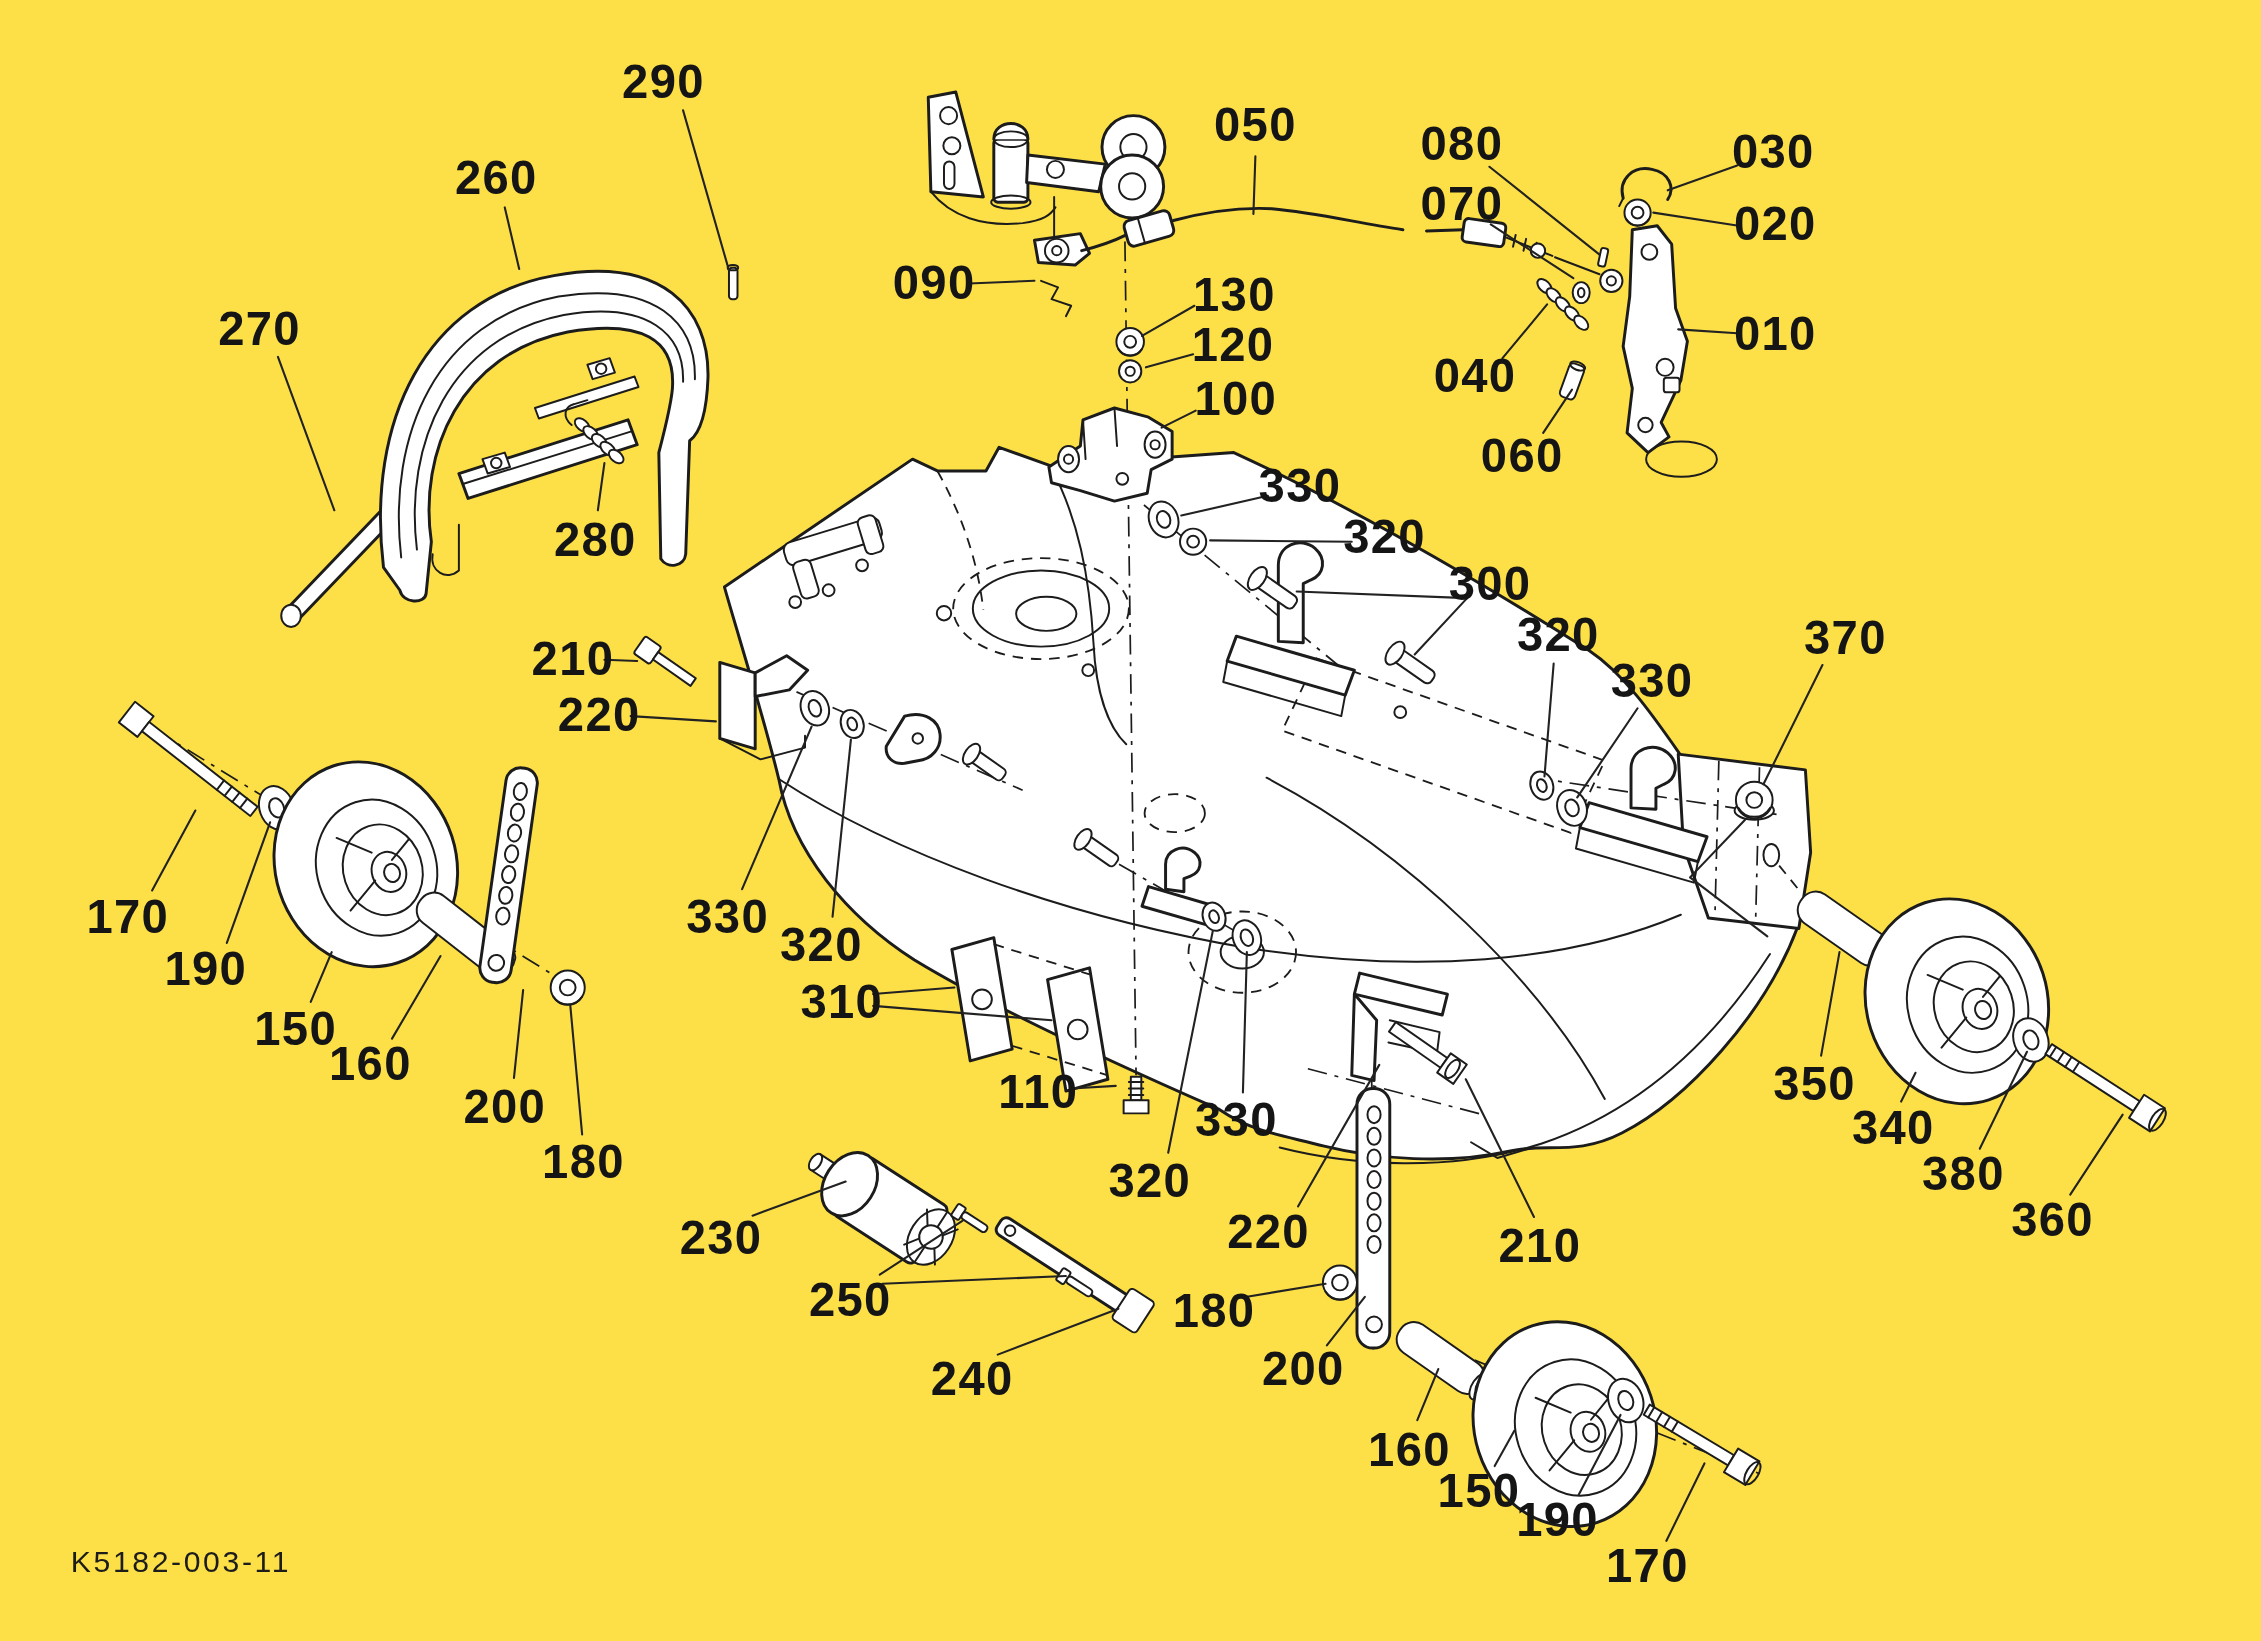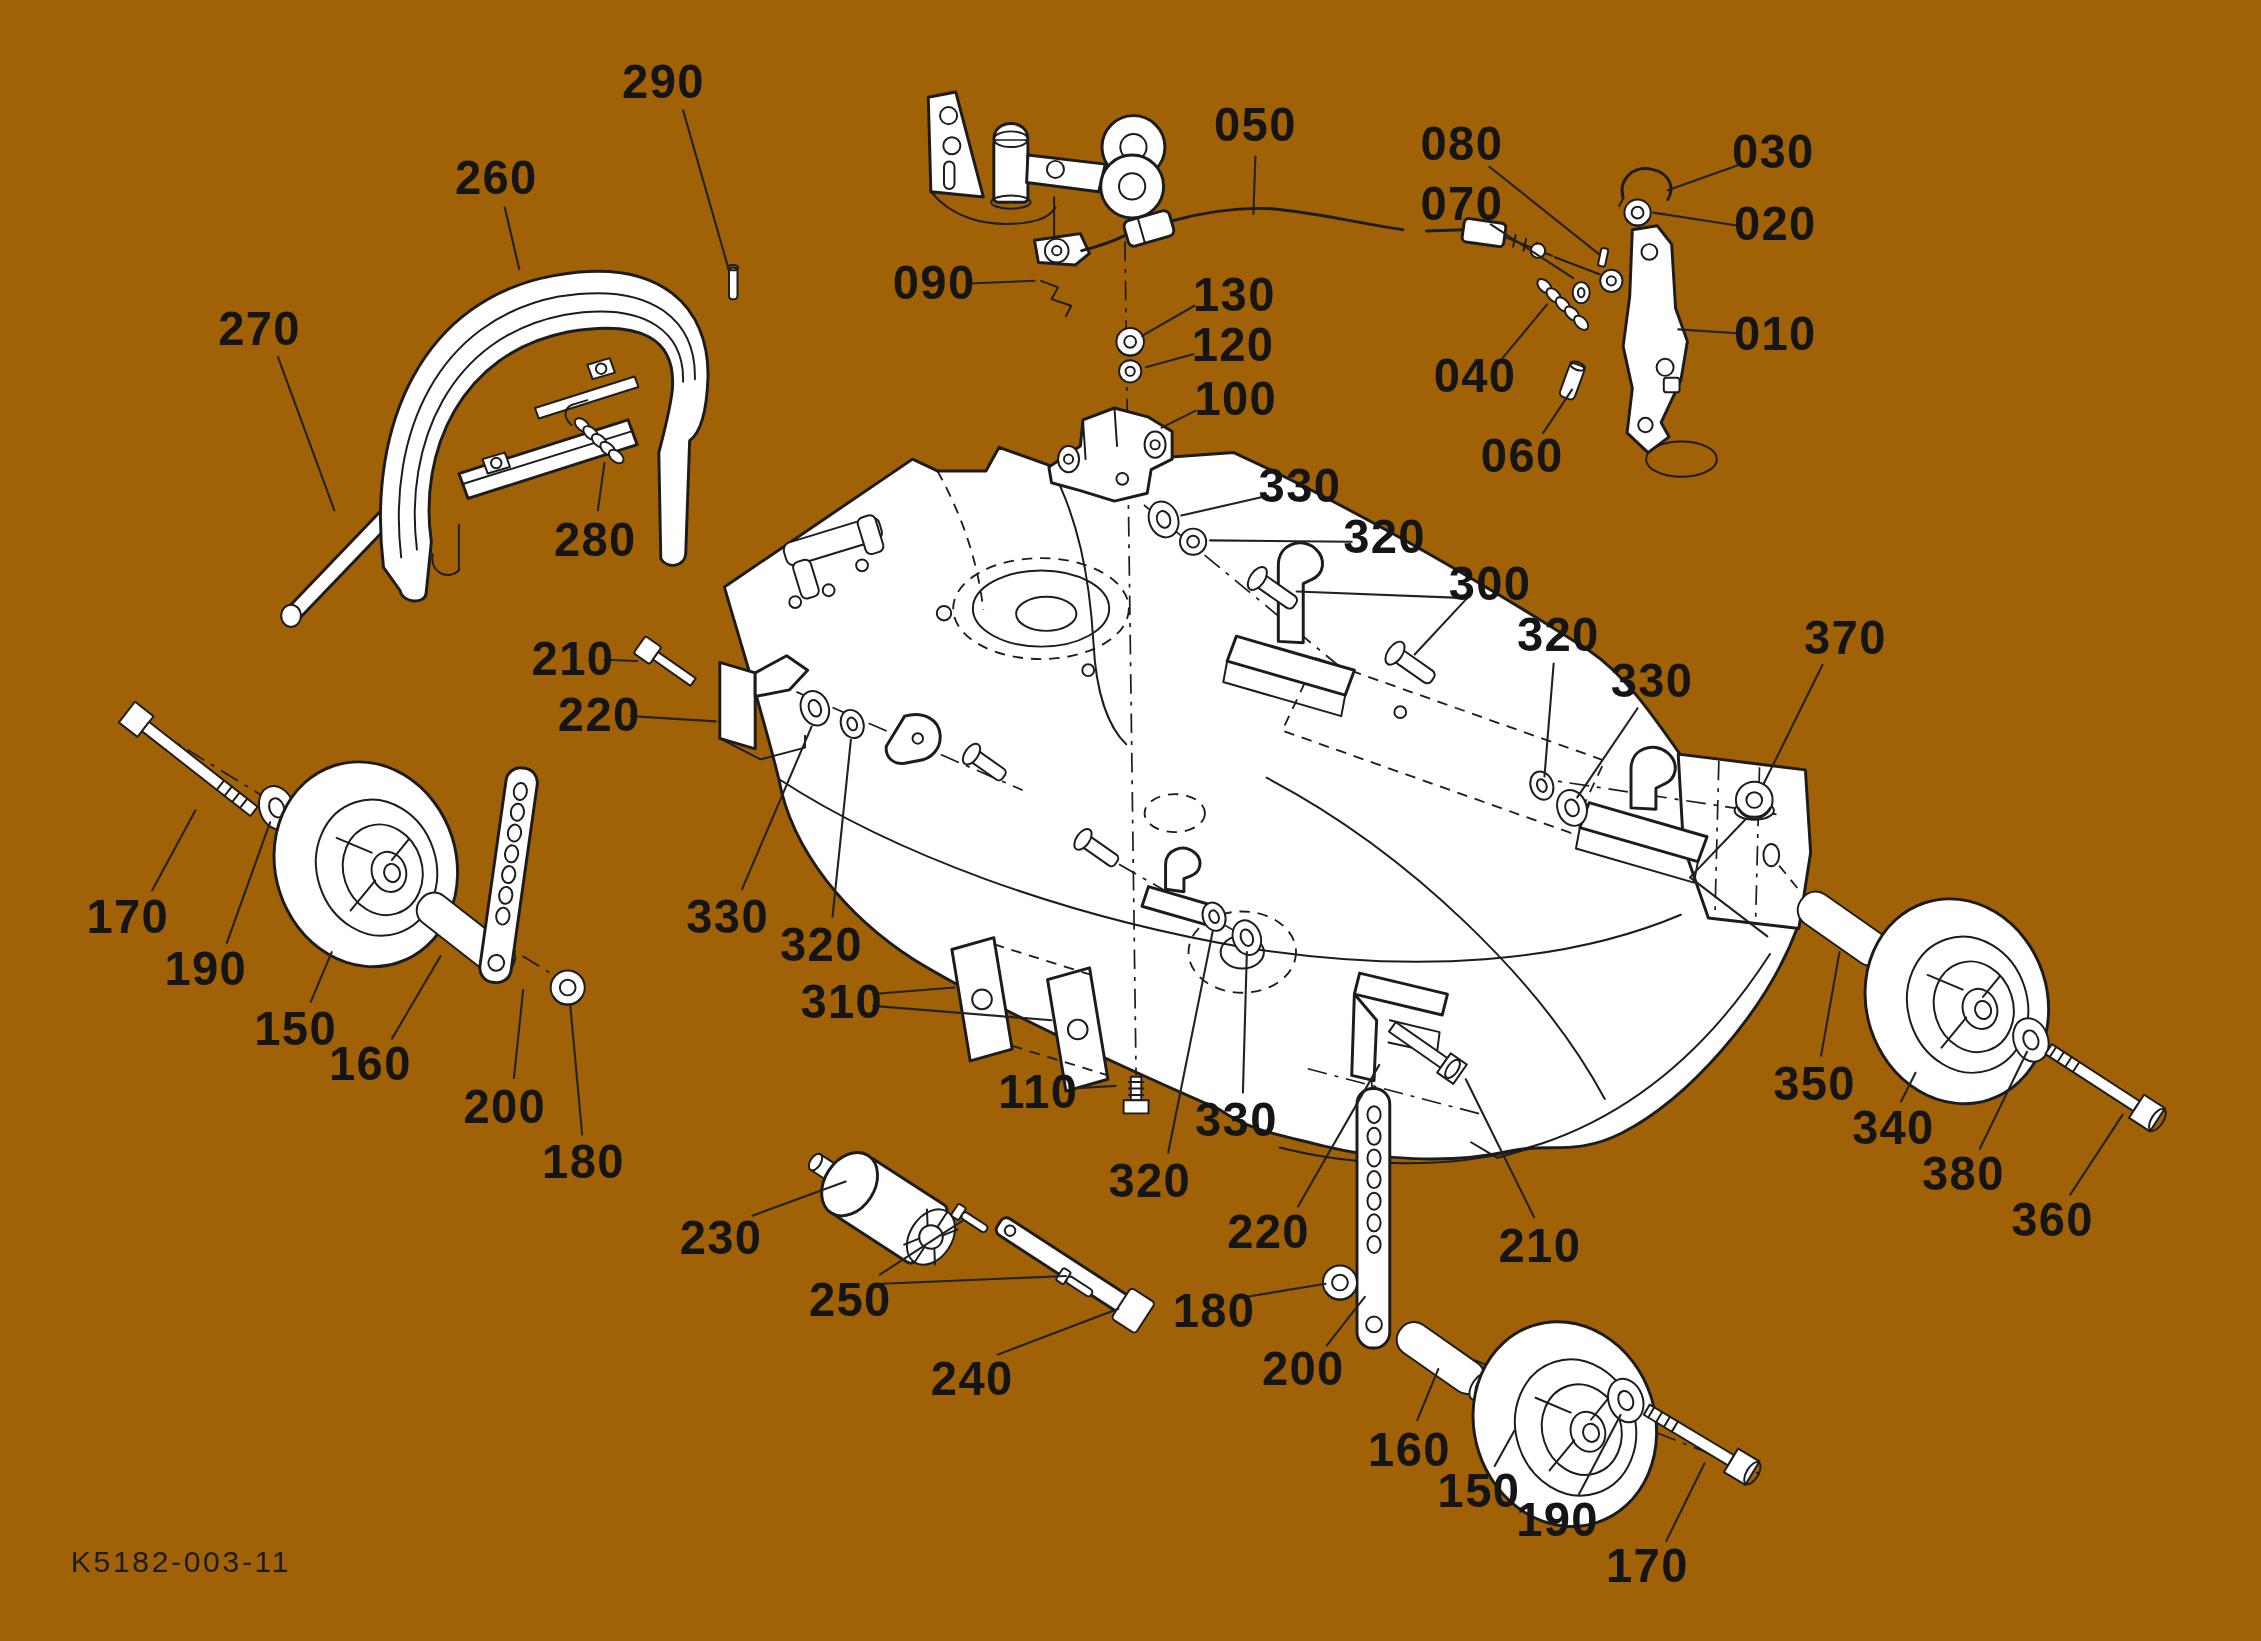--- a/index.html
+++ b/index.html
@@ -1,16 +1,16 @@
 <!DOCTYPE html>
 <html style="font-size:10.5px"><head>
 <meta charset="utf-8">
 <style>
   html,body{margin:0;padding:0;background:#ffffff;width:2261px;height:1642px;overflow:hidden;}
-  .stage{position:relative;width:2261px;height:1642px;background:#a16207;font-family:"Liberation Sans",sans-serif;}
+  .stage{position:relative;width:2261px;height:1642px;background:#fde047;font-family:"Liberation Sans",sans-serif;}
   svg{display:block;}
   .a   {fill:none;stroke:#1c1c1c;stroke-width:4.5;stroke-linecap:round;stroke-linejoin:round;}
   .aw  {fill:#ffffff;stroke:#1c1c1c;stroke-width:4.5;stroke-linecap:round;stroke-linejoin:round;}
   .t   {fill:none;stroke:#1c1c1c;stroke-width:3;stroke-linecap:round;stroke-linejoin:round;}
   .tw  {fill:#ffffff;stroke:#1c1c1c;stroke-width:3;stroke-linecap:round;stroke-linejoin:round;}
   .dd  {fill:none;stroke:#1c1c1c;stroke-width:2.6;stroke-dasharray:30 12 6 12;}
   .ds  {fill:none;stroke:#1c1c1c;stroke-width:2.8;stroke-dasharray:16 12;}
   .leader{fill:none;stroke:#222;stroke-width:3.2;stroke-linecap:round;stroke-linejoin:round;}
   .callout{font-family:"Liberation Sans",sans-serif;font-size:72px;font-weight:700;letter-spacing:2px;
            fill:#151515;text-anchor:middle;dominant-baseline:central;}

